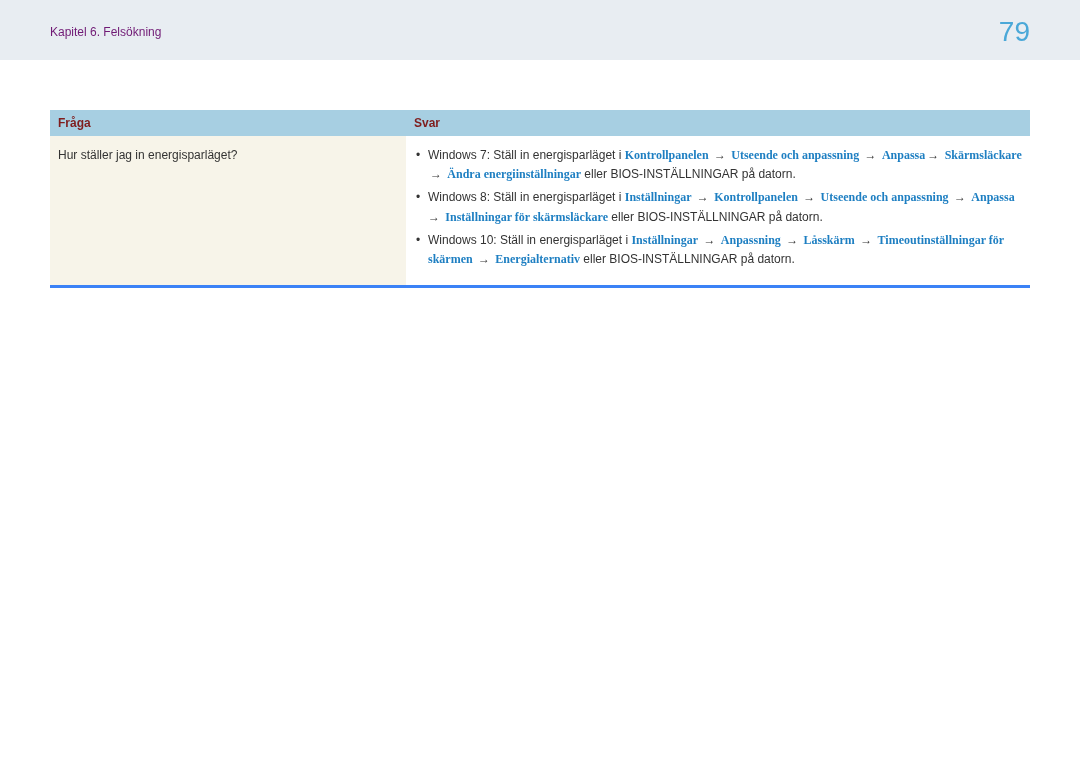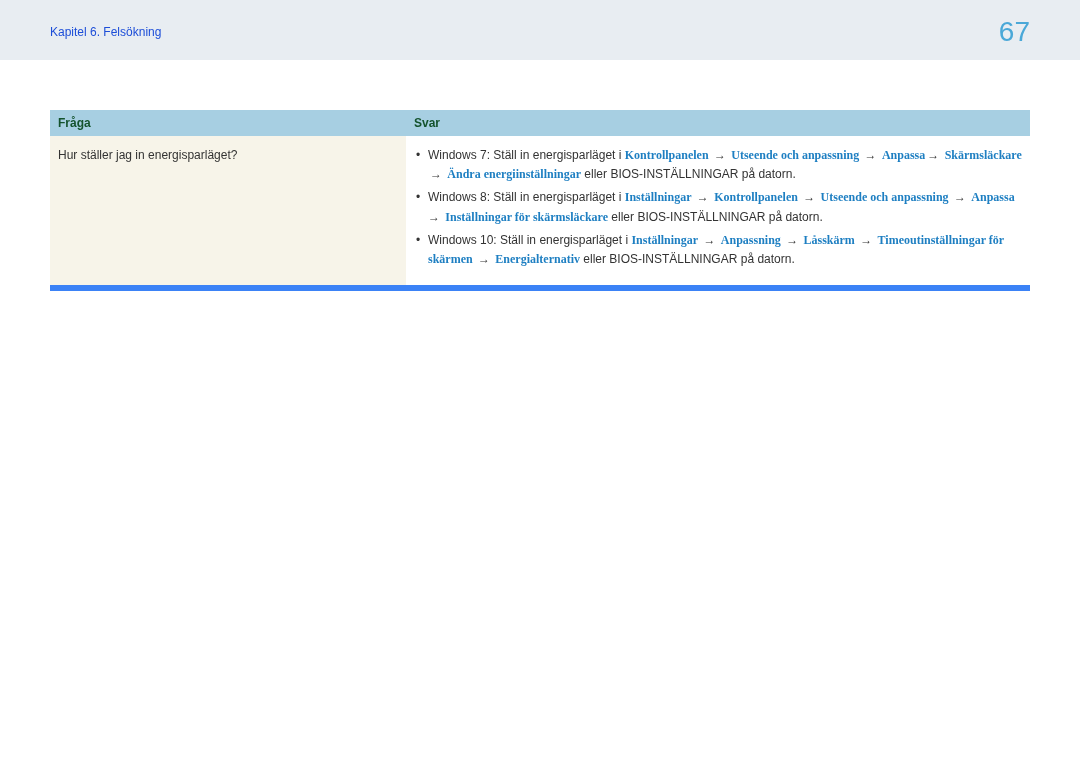--- a/index.html
+++ b/index.html
@@ -17,21 +17,21 @@
     }
     .header-bar {
       background: #e8edf2;
       padding: 18px 50px 14px 50px;
       display: flex;
       justify-content: space-between;
       align-items: center;
       height: 60px;
     }
     .chapter-title {
-      color: #1d4ed8;
+      color: #701a75;
       font-size: 12px;
       font-weight: 500;
     }
     .page-number {
       color: #4aa8d8;
       font-size: 28px;
       font-weight: 400;
     }
     .content {
       padding: 50px 50px 0 50px;
@@ -41,31 +41,31 @@
       border-collapse: collapse;
     }
     .qa-header {
       background: #a7cfe2;
     }
     .qa-header th {
       text-align: left;
       padding: 6px 8px;
       font-size: 12px;
       font-weight: 600;
-      color: #14532d;
+      color: #7f1d1d;
     }
     .qa-header th.col-question {
       width: 356px;
     }
     .qa-row td {
       vertical-align: top;
       padding: 10px 8px 12px 8px;
       font-size: 12px;
       line-height: 1.6;
-      border-bottom: 6px solid #3b82f6;
+      border-bottom: 3px solid #3b82f6;
     }
     .qa-row td.question-cell {
       background: #f7f4e9;
       width: 356px;
     }
     .answer-list {
       list-style: none;
       padding: 0;
     }
     .answer-list li {
@@ -88,21 +88,21 @@
     .arrow {
       color: #333;
       padding: 0 2px;
     }
   </style>
 </head>
 <body>
 
 <div class="header-bar">
   <div class="chapter-title">Kapitel 6. Felsökning</div>
-  <div class="page-number">67</div>
+  <div class="page-number">79</div>
 </div>
 
 <div class="content">
   <table class="qa-table">
     <thead>
       <tr class="qa-header">
         <th class="col-question">Fråga</th>
         <th>Svar</th>
       </tr>
     </thead>

